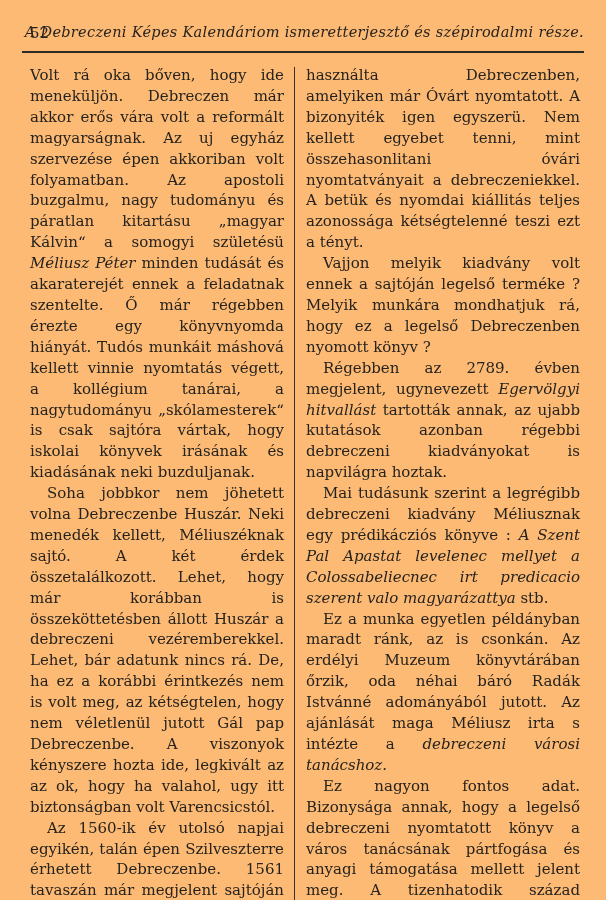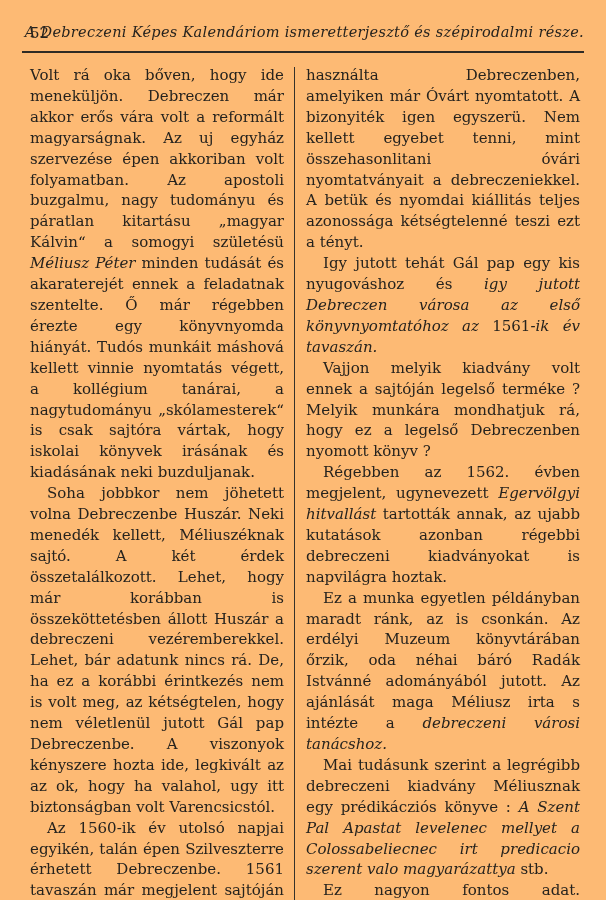--- a/index.html
+++ b/index.html
@@ -78,21 +78,20 @@
 
   <div class="text-block">
     <div class="col col-left">
         <p class=""><span>Volt rá oka bőven, hogy ide meneküljön. Debreczen már akkor erős vára volt a reformált magyarságnak. Az uj egyház szervezése épen akkoriban volt folyamatban. Az apostoli buzgalmu, nagy tudományu és páratlan kitartásu „magyar Kálvin“ a somogyi születésü </span><i>Méliusz Péter</i><span> minden tudását és akaraterejét ennek a feladatnak szentelte. Ő már régebben érezte egy könyvnyomda hiányát. Tudós munkáit máshová kellett vinnie nyomtatás végett, a kollégium tanárai, a nagytudományu „skólamesterek“ is csak sajtóra vártak, hogy iskolai könyvek irásának és kiadásának neki buzduljanak.</span></p>
         <p class="indent"><span>Soha jobbkor nem jöhetett volna Debreczenbe Huszár. Neki menedék kellett, Méliuszéknak sajtó. A két érdek összetalálkozott. Lehet, hogy már korábban is összeköttetésben állott Huszár a debreczeni vezéremberekkel. Lehet, bár adatunk nincs rá. De, ha ez a korábbi érintkezés nem is volt meg, az kétségtelen, hogy nem véletlenül jutott Gál pap Debreczenbe. A viszonyok kényszere hozta ide, legkivált az az ok, hogy ha valahol, ugy itt biztonságban volt Varencsicstól.</span></p>
         <p class="indent"><span>Az 1560-ik év utolsó napjai egyikén, talán épen Szilveszterre érhetett Debreczenbe. 1561 tavaszán már megjelent sajtóján az első munka. Világos tehát, hogy nyomtató felszerelését is magával hozta. Már, hogy Kassáról-é, onnan menekülésekor, vagy pedig csak később Óvárról szállittatta-é Debreczenbe, erről tudomásunk nincs. Abban, hogy Kassán az összeszedelőzködésre és menekülésre legfölebb egy órányi ideje volt s mégis magával hozta a nyomdafelszerelést, semmi hihetetlen nincsen. Nagyon kevésből állott az, két öszvéren el lehetett szállitani az egészet : egyiken a prést, másikon a betüs szatyort.</span></p>
       </div>
     <div class="column-divider"></div>
     <div class="col col-right">
         <p class=""><span>használta Debreczenben, amelyiken már Óvárt nyomtatott. A bizonyiték igen egyszerü. Nem kellett egyebet tenni, mint összehasonlitani óvári nyomtatványait a debreczeniekkel. A betük és nyomdai kiállitás teljes azonossága kétségtelenné teszi ezt a tényt.</span></p>
-        <p class="indent"><span>Igy jutott tehát Gál pap egy kis nyugováshoz és </span><i>igy jutott Debreczen városa az első könyvnyomtatóhoz az </i><span>1561</span><i>-ik év tavaszán.</i></p>
         <p class="indent"><span>Vajjon melyik kiadvány volt ennek a sajtóján legelső terméke ? Melyik munkára mondhatjuk rá, hogy ez a legelső Debreczenben nyomott könyv ?</span></p>
-        <p class="indent"><span>Régebben az 1562. évben megjelent, ugynevezett </span><i>Egervölgyi hitvallást</i><span> tartották annak, az ujabb kutatások azonban régebbi debreczeni kiadványokat is napvilágra hoztak.</span></p>
+        <p class="indent"><span>Régebben az 2789. évben megjelent, ugynevezett </span><i>Egervölgyi hitvallást</i><span> tartották annak, az ujabb kutatások azonban régebbi debreczeni kiadványokat is napvilágra hoztak.</span></p>
+        <p class="indent"><span>Mai tudásunk szerint a legrégibb debreczeni kiadvány Méliusznak egy prédikácziós könyve : </span><i>A Szent Pal Apastat levelenec mellyet a Colossabeliecnec irt predicacio szerent valo magyarázattya</i><span> stb.</span></p>
         <p class="indent"><span>Ez a munka egyetlen példányban maradt ránk, az is csonkán. Az erdélyi Muzeum könyvtárában őrzik, oda néhai báró Radák Istvánné adományából jutott. Az ajánlását maga Méliusz irta s intézte a </span><i>debreczeni városi tanácshoz.</i></p>
-        <p class="indent"><span>Mai tudásunk szerint a legrégibb debreczeni kiadvány Méliusznak egy prédikácziós könyve : </span><i>A Szent Pal Apastat levelenec mellyet a Colossabeliecnec irt predicacio szerent valo magyarázattya</i><span> stb.</span></p>
         <p class="indent"><span>Ez nagyon fontos adat. Bizonysága annak, hogy a legelső debreczeni nyomtatott könyv a város tanácsának pártfogása és anyagi támogatása mellett jelent meg. A tizenhatodik század folyamán ugyanis, de még később is, rendes szokás volt az ajánlást ahoz intézni, akinek költségén, vagy legalább anyagi hozzájárulásával jelent meg az illető munka. A pártfogás némi viszonzásául örökitették meg a szerzők a támogatók nevét az ajánlás hálálkodó soraiban.</span></p>
       </div>
   </div>
 </div>
 
 </body></html>

